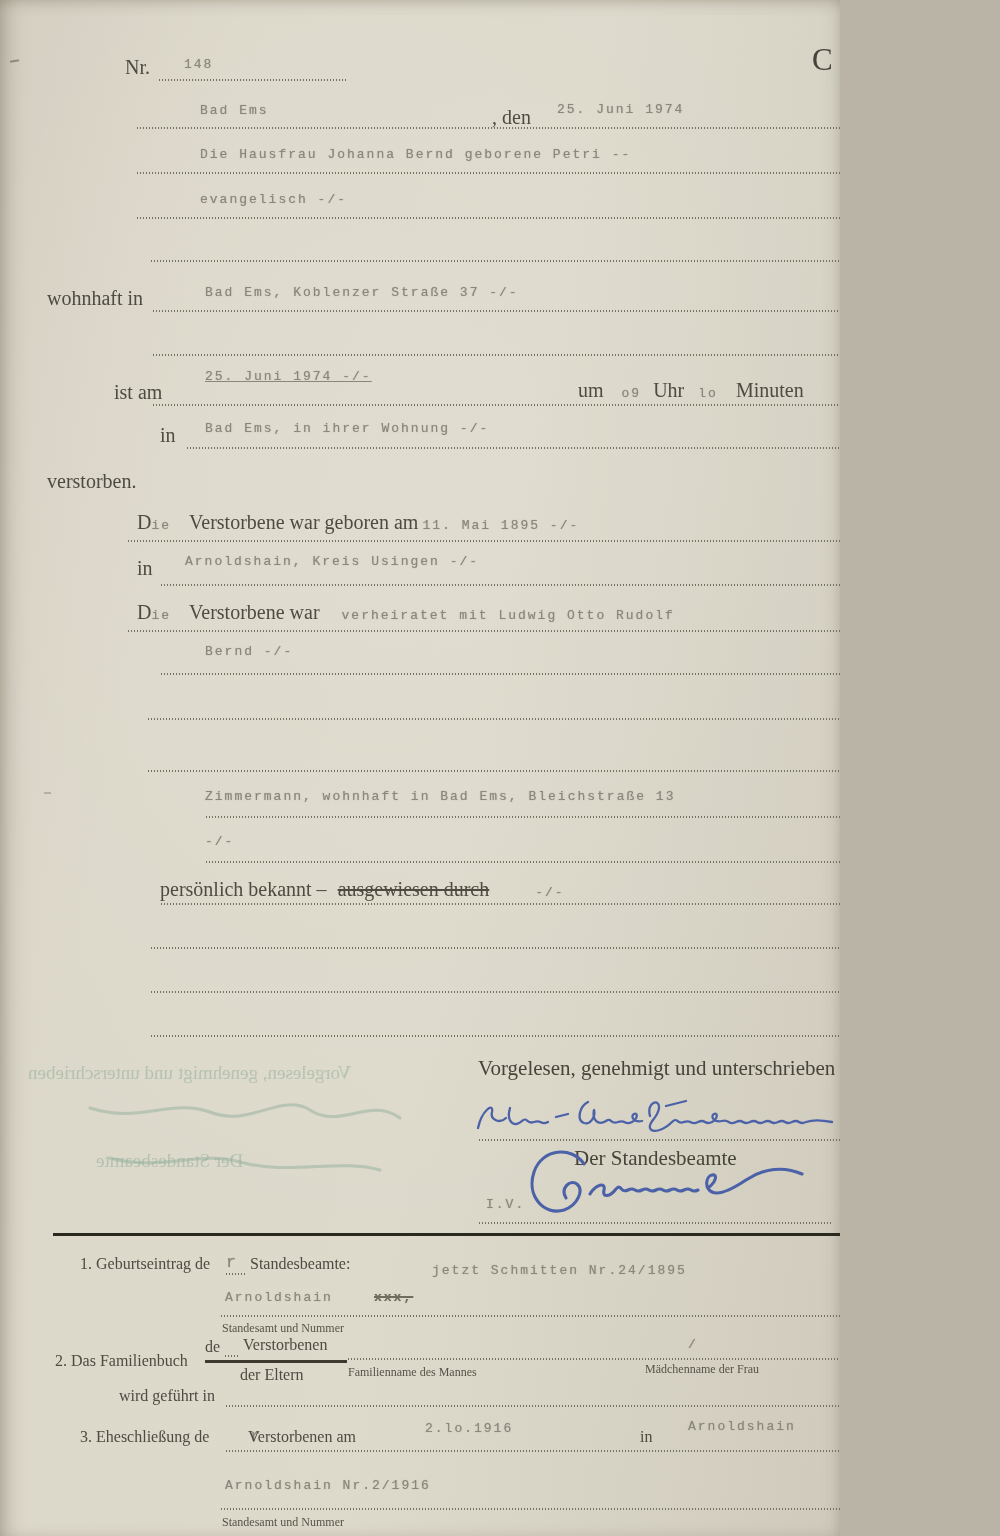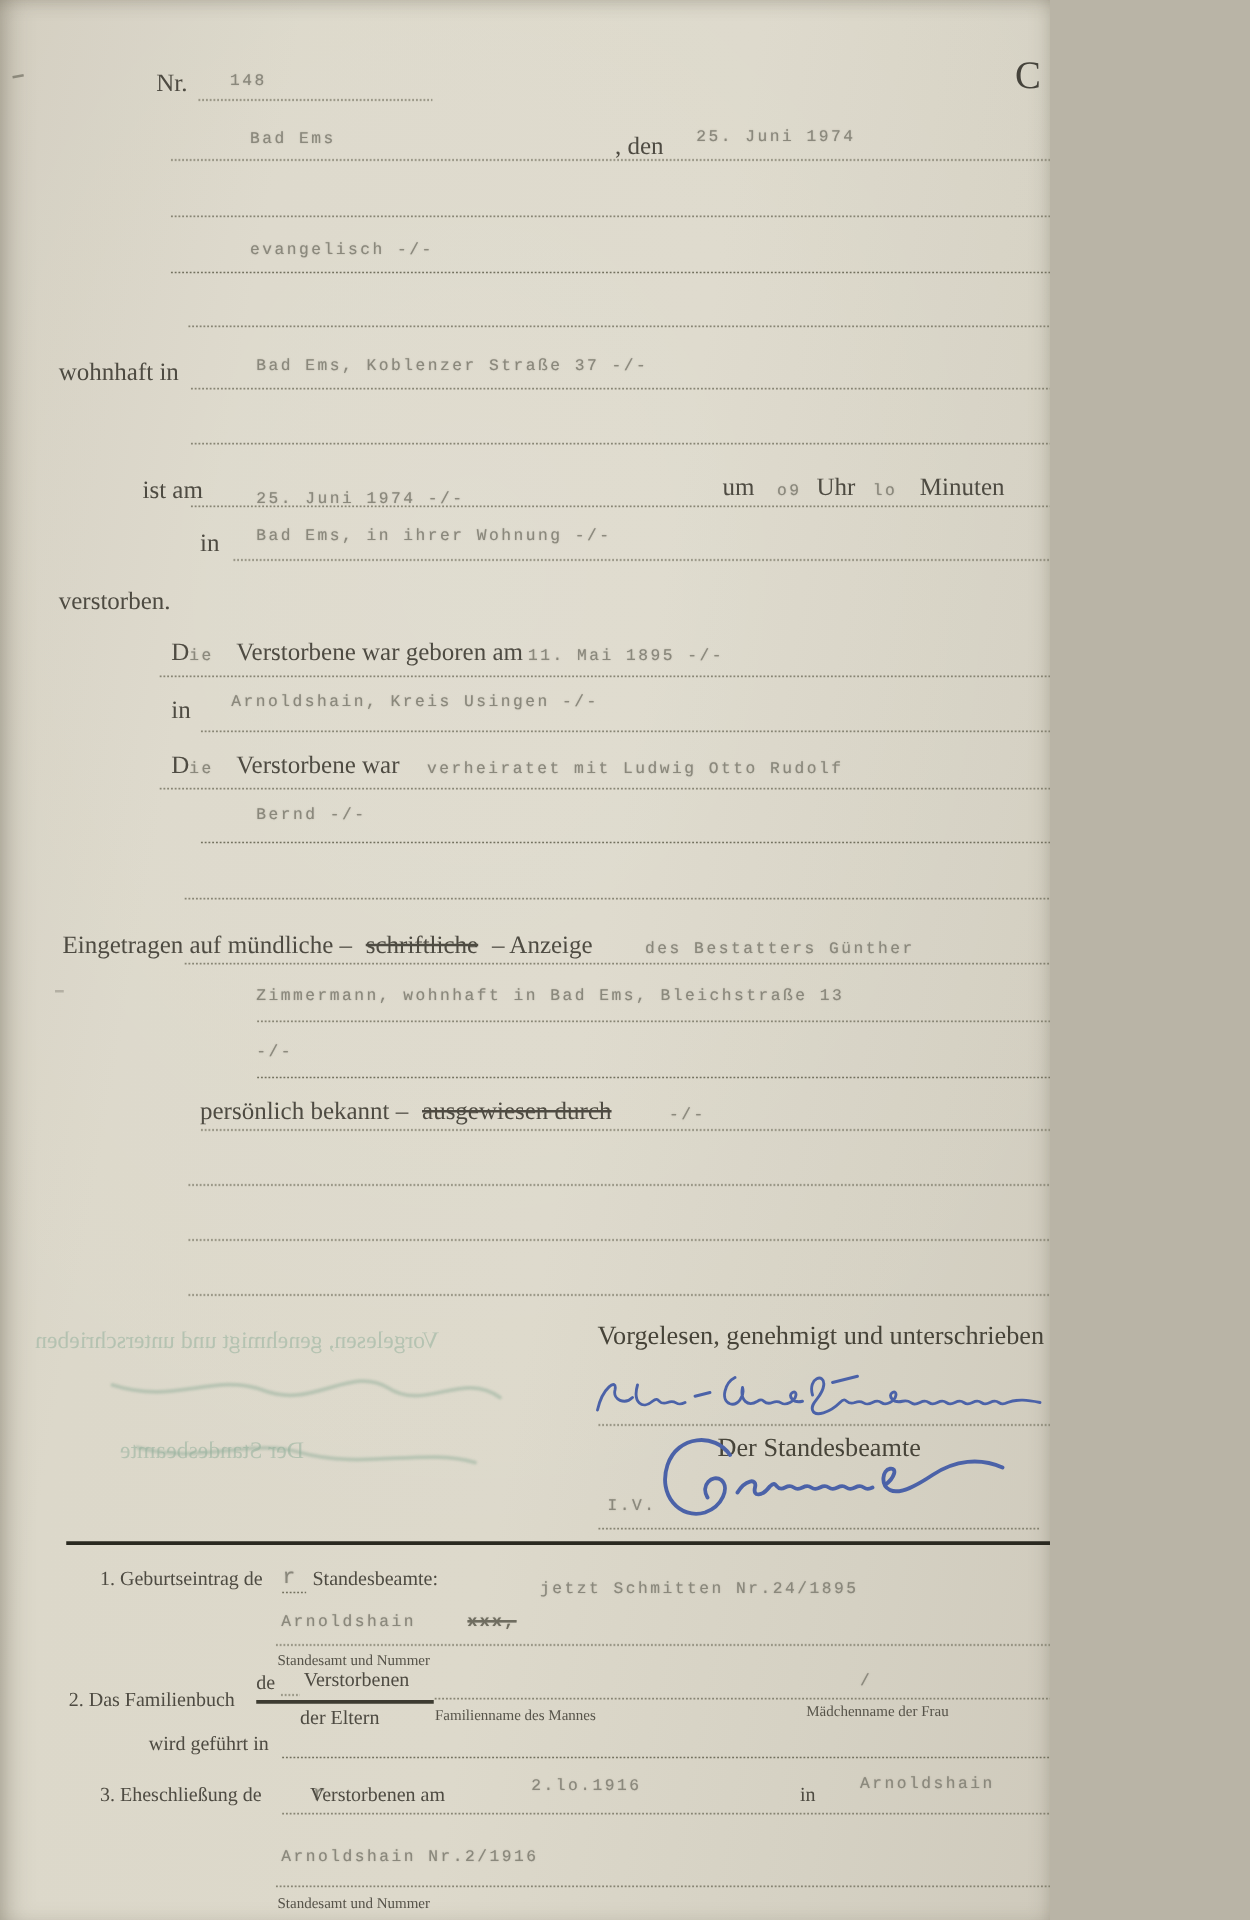--- a/index.html
+++ b/index.html
@@ -51,38 +51,39 @@
   <i class="dot" style="left:158px;top:79px;width:188px;"></i>
   <span class="a serif" style="left:812px;top:42px;font-size:31px;color:#45433b;">C</span>
 
   
   <span class="a typed" style="left:200px;top:104px;">Bad Ems</span>
   <span class="a serif" style="left:492px;top:106px;">, den</span>
   <span class="a typed" style="left:557px;top:103px;">25. Juni 1974</span>
   <i class="dot" style="left:136px;top:127px;width:709px;"></i>
 
   
+  <span class="a typed" style="left:200px;top:148px;">Die Hausfrau Johanna Bernd geborene Petri --</span>
   <i class="dot" style="left:136px;top:172px;width:709px;"></i>
 
   
   <span class="a typed" style="left:200px;top:193px;">evangelisch -/-</span>
   <i class="dot" style="left:136px;top:217px;width:709px;"></i>
 
   <i class="dot" style="left:150px;top:260px;width:695px;"></i>
 
   
   <span class="a serif" style="left:47px;top:287px;">wohnhaft in</span>
   <span class="a typed" style="left:205px;top:286px;">Bad Ems, Koblenzer Straße 37 -/-</span>
   <i class="dot" style="left:152px;top:310px;width:693px;"></i>
 
   <i class="dot" style="left:152px;top:354px;width:693px;"></i>
 
   
   <span class="a serif" style="left:114px;top:381px;">ist am</span>
-  <span class="a typed" style="left:205px;top:392px;">25. Juni 1974 -/-</span>
+  <span class="a typed" style="left:205px;top:370px;text-decoration:underline;">25. Juni 1974 -/-</span>
   <span class="a" style="left:578px;top:379px;">
     <span class="serif">um</span>
     <span class="typed" style="margin-left:14px;">o9</span>
     <span class="serif" style="margin-left:8px;">Uhr</span>
     <span class="typed" style="margin-left:10px;">lo</span>
     <span class="serif" style="margin-left:14px;">Minuten</span>
   </span>
   <i class="dot" style="left:152px;top:404px;width:693px;"></i>
 
   
@@ -111,26 +112,20 @@
     <span class="typed" style="margin-left:18px;">verheiratet mit Ludwig Otto Rudolf</span>
   </span>
   <i class="dot" style="left:127px;top:630px;width:718px;"></i>
 
   <span class="a typed" style="left:205px;top:645px;">Bernd -/-</span>
   <i class="dot" style="left:160px;top:673px;width:685px;"></i>
 
   <i class="dot" style="left:147px;top:718px;width:698px;"></i>
 
   
-  <span class="a" style="left:50px;top:745px;">
-    <span class="serif">Eingetragen auf mündliche –</span>
-    <span class="serif strike" style="margin-left:7px;">schriftliche</span>
-    <span class="serif" style="margin-left:7px;">– Anzeige</span>
-    <span class="typed" style="margin-left:38px;">des Bestatters Günther</span>
-  </span>
   <i class="dot" style="left:147px;top:770px;width:698px;"></i>
 
   <span class="a typed" style="left:205px;top:790px;">Zimmermann, wohnhaft in Bad Ems, Bleichstraße 13</span>
   <i class="dot" style="left:205px;top:816px;width:640px;"></i>
 
   <span class="a typed" style="left:205px;top:835px;">-/-</span>
   <i class="dot" style="left:205px;top:861px;width:640px;"></i>
 
   <span class="a" style="left:160px;top:878px;">
     <span class="serif">persönlich bekannt –</span>

